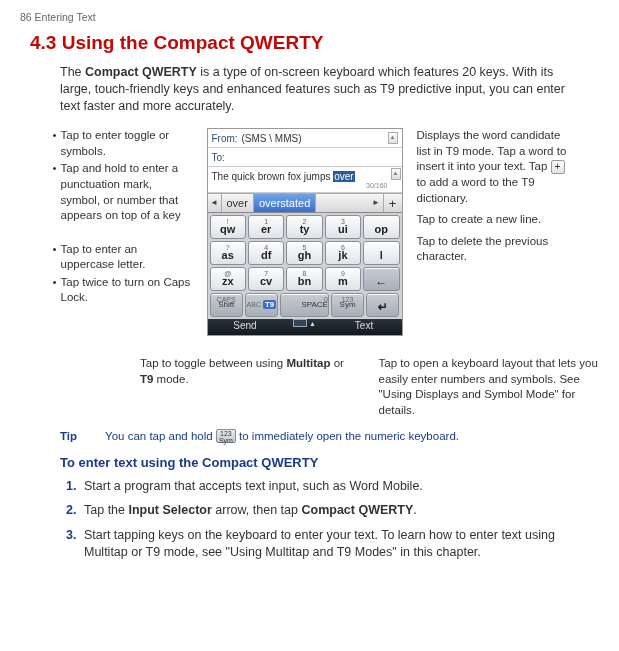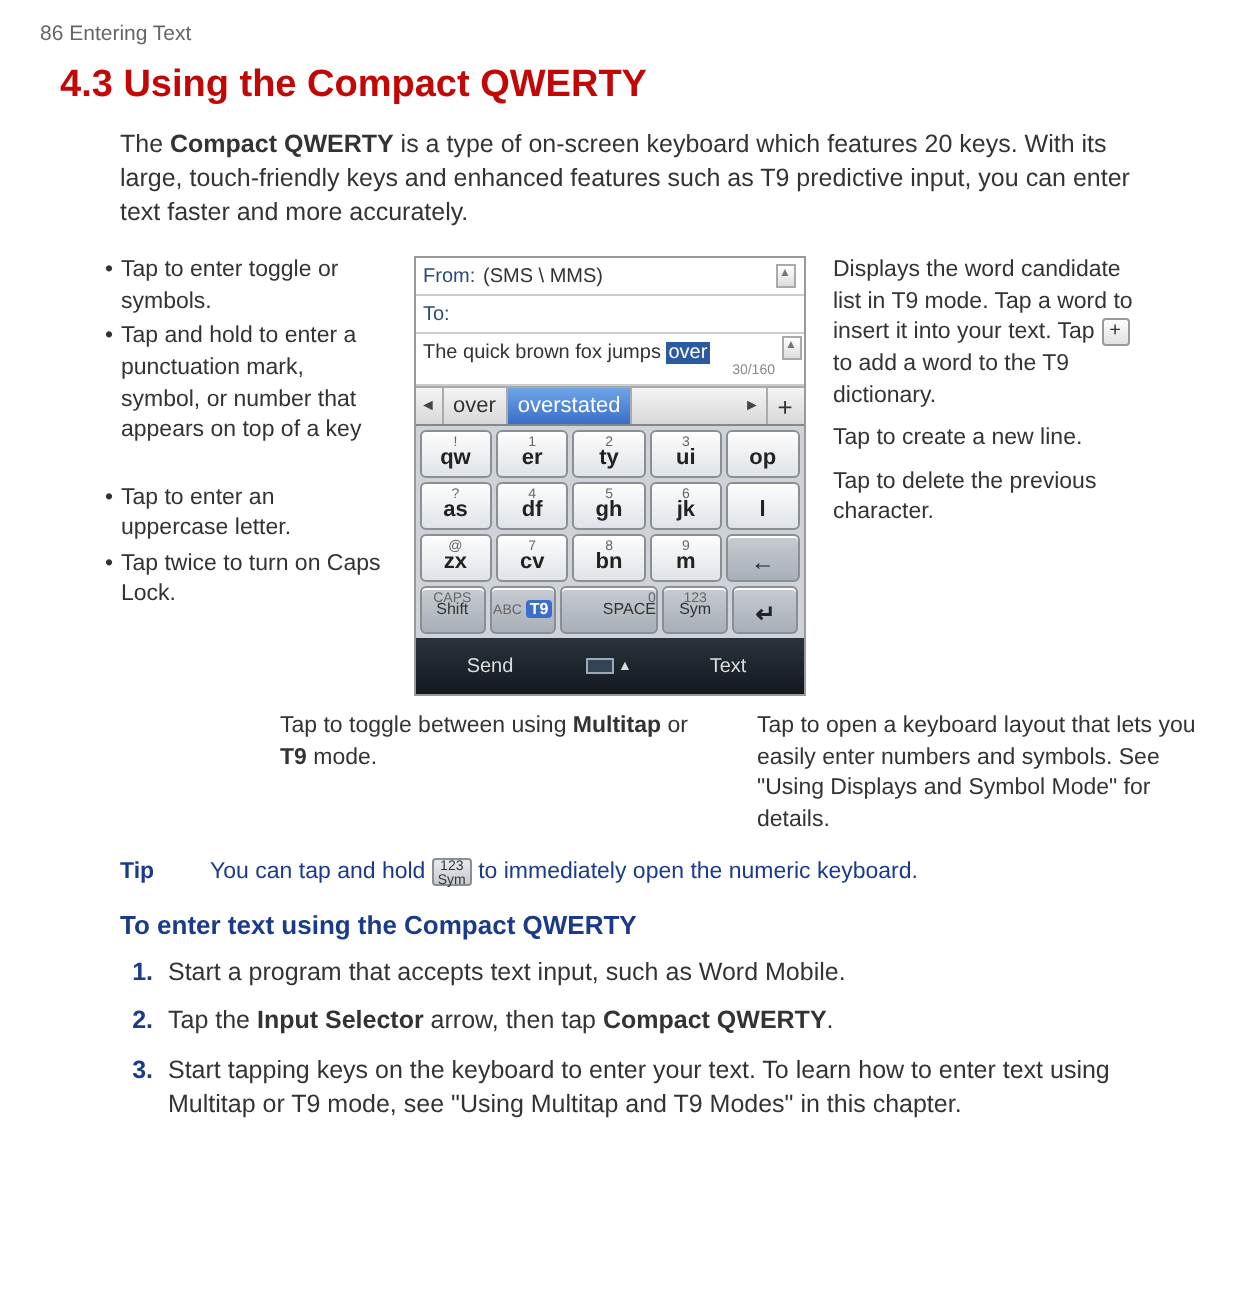--- a/index.html
+++ b/index.html
@@ -128,31 +128,31 @@
   .key .sup{ font-size:7px; color:#666; position:absolute; top:1px; }
   .key .main{ font-size:11px; font-weight:bold; color:#222; margin-top:4px;}
   .key.dark{ background:linear-gradient(#c8ccd2,#a8afb8);}
   .key.util .main{ font-size:8px; font-weight:normal; color:#333; margin-top:0;}
   .key.space{ flex:1.5;align-items:flex-end;}
   .key.enter .main, .key.bksp .main{ font-size:12px;}
   .key.t9 .main{ font-size:8px; }
   .key.t9 .t9on{ background:#3a6ec8; color:#fff; padding:0 2px; border-radius:2px; font-weight:bold;}
   .softbar{
     background:linear-gradient(#2a333b,#12181e);
-    color:#ddd; display:flex; align-items:center; height:28px;
+    color:#ddd; display:flex; height:16px;
     font-size:10px;
   }
   .softbar .sbtn{ flex:1; text-align:center; }
   .softbar .mid{ width:44px; display:flex; justify-content:center; gap:2px;}
   .softbar .kbicon{ width:14px;height:8px;border:1px solid #9ab;background:#345;}
   .softbar .tri{ font-size:7px; }
 
   .below-diagram {
     display:flex; gap:18px;
-    margin: 8px 0 10px 120px;
+    margin: 20px 0 10px 120px;
     font-size:11.5px;
   }
   .below-diagram > div { flex:1; }
   .below-diagram b { font-weight:bold; }
 
   .tip-row {
     display:flex; gap:28px;
     margin: 8px 0 10px 40px;
     font-size:11.5px;
     color:#1a3a8a;

